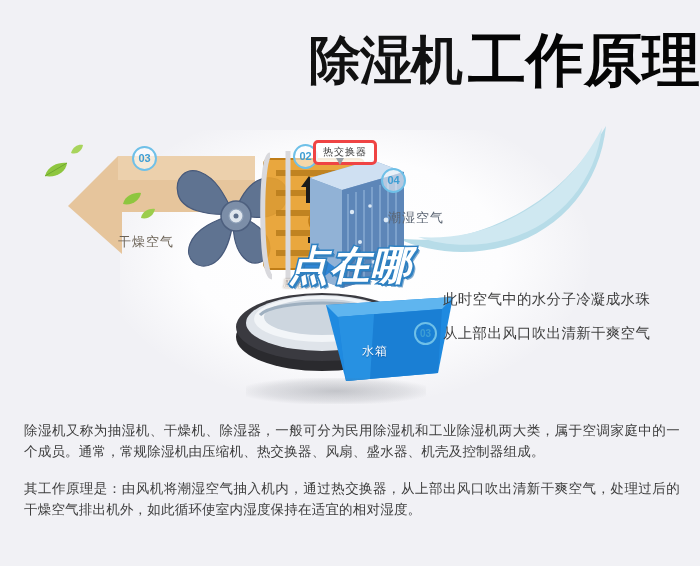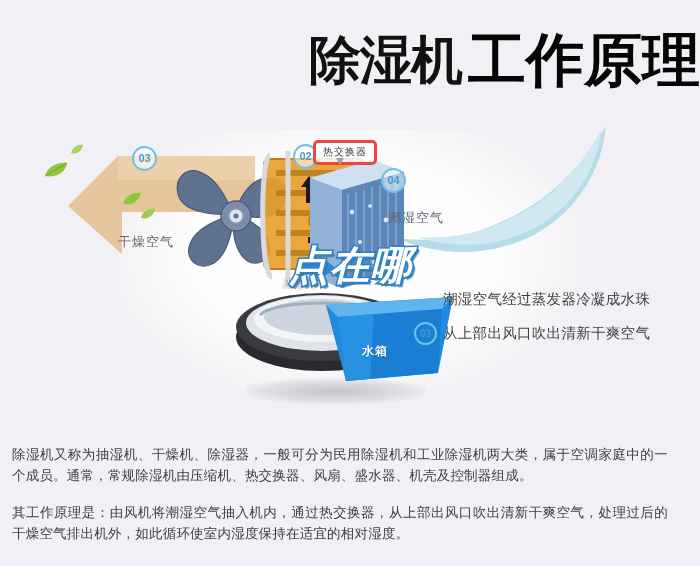--- a/index.html
+++ b/index.html
@@ -150,21 +150,21 @@
     text-shadow: 0 0 2px rgba(80,40,0,.9);
     font-weight: normal;
   }
   .lbl-tank {
     position: absolute;
     left: 362px; top: 223px;
     font-size: 12px;
     color: #ffffff;
     white-space: nowrap;
     letter-spacing: 1px;
-    font-weight: bold;
+    font-weight: normal;
     text-shadow: 0 1px 1px rgba(0,60,130,.6);
   }
 
   
   .notes {
     position: absolute;
     left: 414px; top: 282px;
     width: 280px;
   }
   .note-row {
@@ -212,23 +212,22 @@
     text-shadow:
       2px 2px 0 #2f81c2,
       -1px 2px 0 #2f81c2,
       3px 3px 0 rgba(40,110,170,.55);
     font-family: "Liberation Sans", sans-serif;
   }
 
   
   .body-copy {
     position: absolute;
-    left: 12px; top: 420px;
+    left: 24px; top: 420px;
     width: 656px;
-    margin-top: 24px;
   }
   .para {
     font-size: 13.5px;
     line-height: 21px;
     color: #3d3d3d;
     margin: 0 0 16px 0;
     text-align: justify;
     letter-spacing: .2px;
   }
   .para:last-child { margin-bottom: 0; }
@@ -363,21 +362,21 @@
 
     <div class="lbl lbl-dry">干燥空气</div>
     <div class="lbl lbl-humid">潮湿空气</div>
     <div class="lbl-comp">压缩机</div>
     <div class="lbl-tank">水箱</div>
   </div>
 
   <div class="notes">
     <div class="note-row">
       <div class="note-badge hidden-badge">02</div>
-      <div class="note-text">潮湿空气经过蒸发器冷凝成水珠</div>
+      <div class="note-text">此时空气中的水分子冷凝成水珠</div>
     </div>
     <div class="note-row">
       <div class="note-badge">03</div>
       <div class="note-text">从上部出风口吹出清新干爽空气</div>
     </div>
   </div>
 
   <div class="watermark">
     <div class="wm-line">点在哪</div>
   </div>

